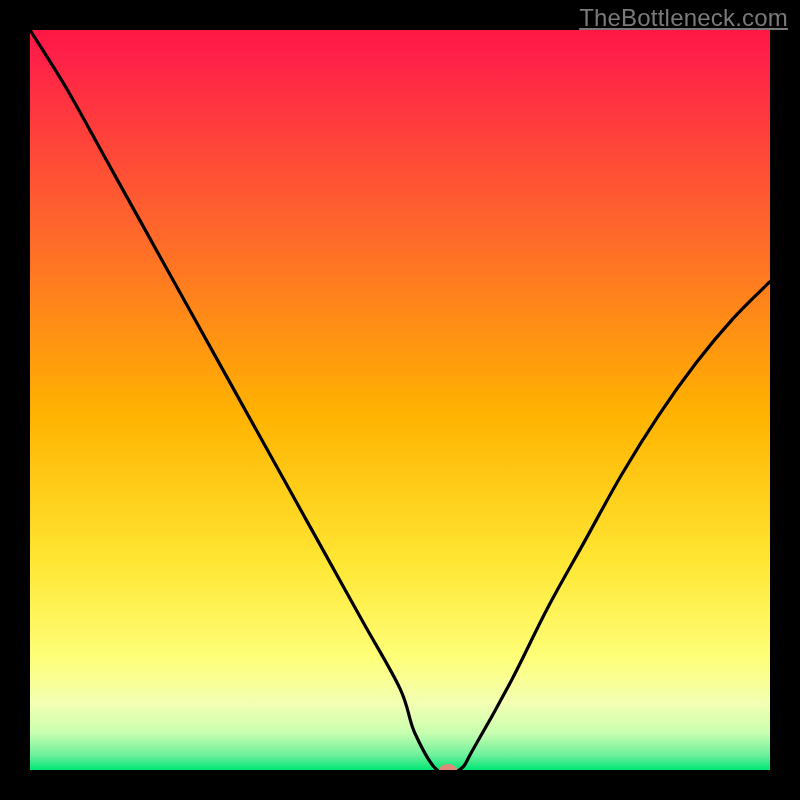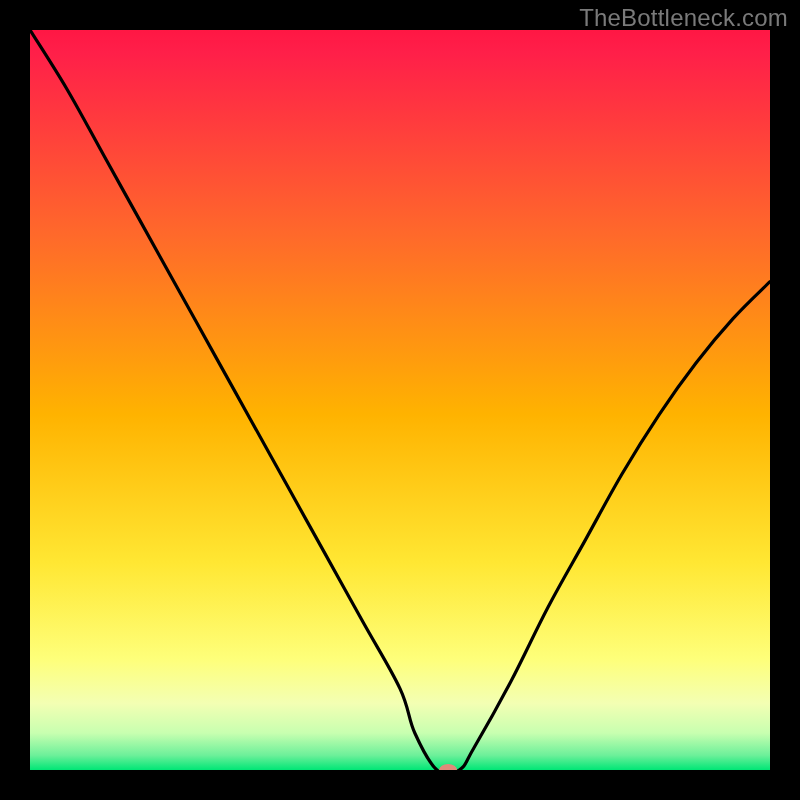--- a/index.html
+++ b/index.html
@@ -21,20 +21,21 @@
   }
   .watermark {
     position: absolute;
     top: 4px;
     right: 12px;
     color: #7a7a7a;
     font-size: 24px;
     font-weight: 500;
     letter-spacing: 0.2px;
     z-index: 10;
+    text-decoration: underline;
   }
   .plot-holder {
     position: absolute;
     left: 30px;
     top: 30px;
     width: 740px;
     height: 740px;
   }
   svg { display: block; }
 </style>

